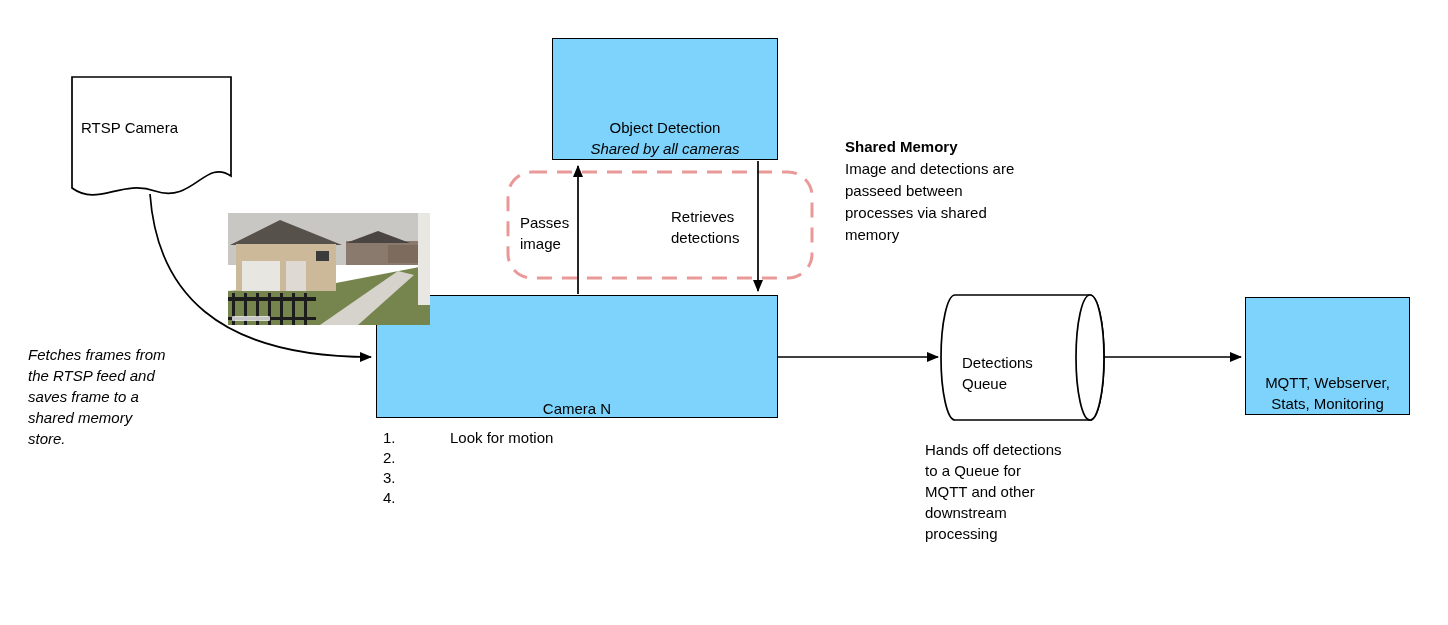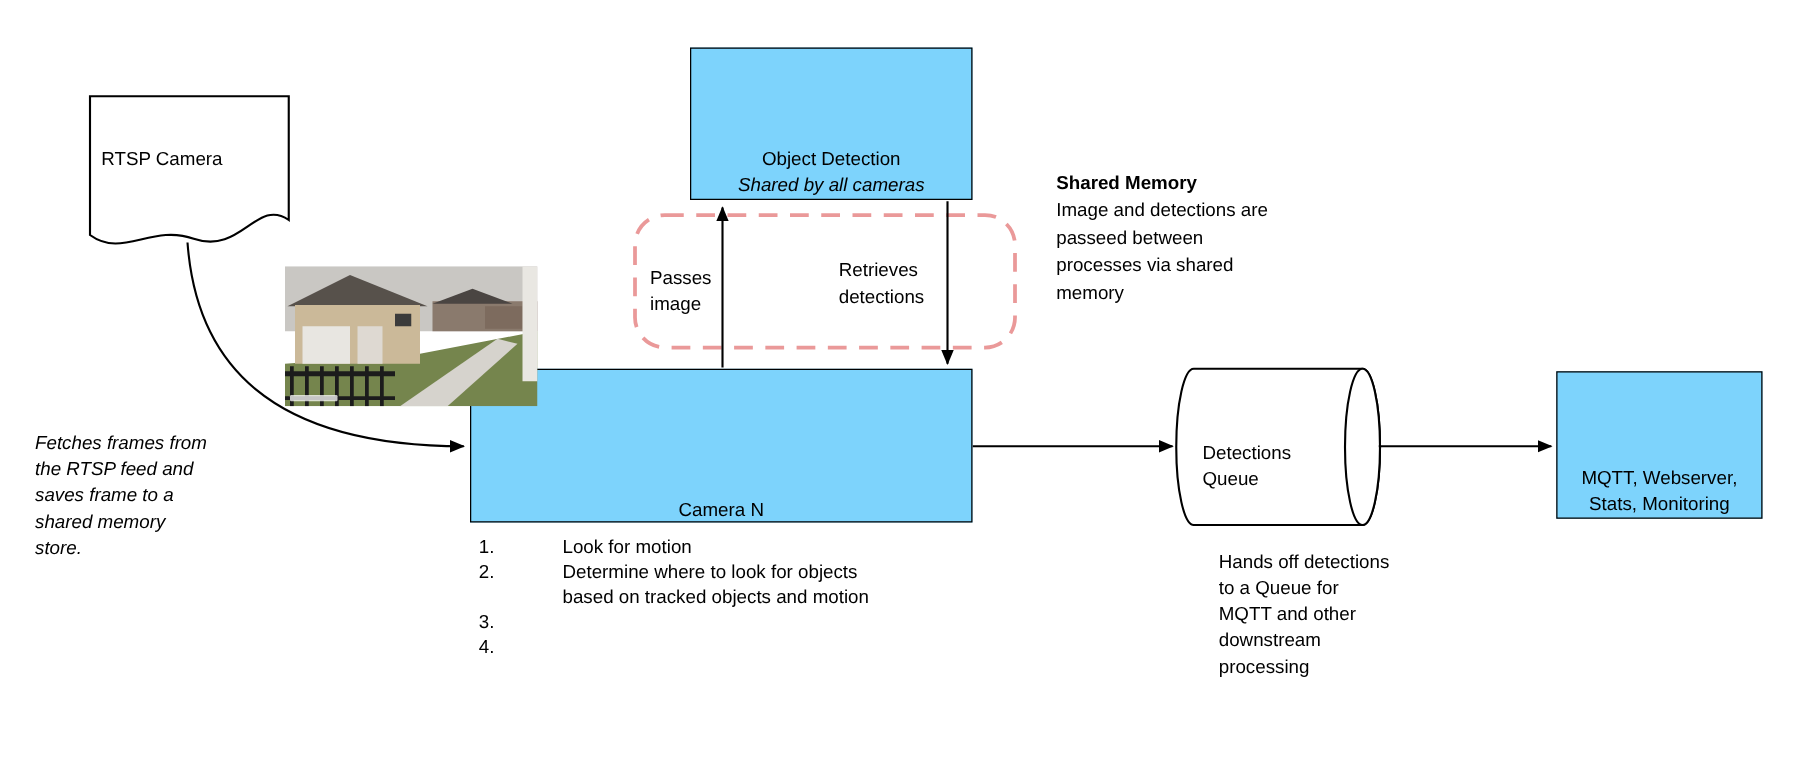--- a/index.html
+++ b/index.html
@@ -22,21 +22,21 @@
   #node-object-detection { left:552px; top:38px; width:226px; height:122px; }
   #node-camera-n        { left:376px; top:295px; width:402px; height:123px; }
   #node-outputs         { left:1245px; top:297px; width:165px; height:118px; line-height:21px; }
 
   #rtsp-label      { left:81px;  top:119px; width:142px; text-align:left; }
   #passes-label    { left:520px; top:212px; width:60px;  line-height:21px; }
   #retrieves-label { left:671px; top:206px; width:84px;  line-height:21px; }
   #shared-note     { left:845px; top:136px; width:208px; line-height:22px; }
   #fetch-note      { left:28px;  top:344px; width:182px; line-height:21px;font-style:italic; }
   #queue-label     { left:962px; top:352px; width:120px; line-height:21px; text-align:left; }
-  #queue-note      { left:975px; top:439px; width:176px; line-height:21px; }
+  #queue-note      { left:925px; top:439px; width:176px; line-height:21px; }
 
   #snapshot { left:228px; top:213px; width:202px; height:112px; z-index:3; }
 
   .steps { position:absolute; left:383px; top:428px; width:385px; list-style:none; z-index:2; }
   .steps li { display:grid; grid-template-columns:52px 1fr; line-height:20px; }
   .steps .num { text-align:left; }
   .steps .txt { white-space:pre-line;margin-left:15px; }
 </style>
 </head>
 <body>
@@ -134,22 +134,20 @@
 downstream
 processing</div>
 
 <ol class="steps">
   <li>
     <span class="num">1.</span>
     <span class="txt">Look for motion</span>
   </li>
   <li>
     <span class="num">2.</span>
-    <span class="txt">Determine where to look for objects
-based on tracked objects and motion</span>
   </li>
   <li>
     <span class="num">3.</span>
   </li>
   <li>
     <span class="num">4.</span>
   </li>
 </ol>
 
 </body></html>

